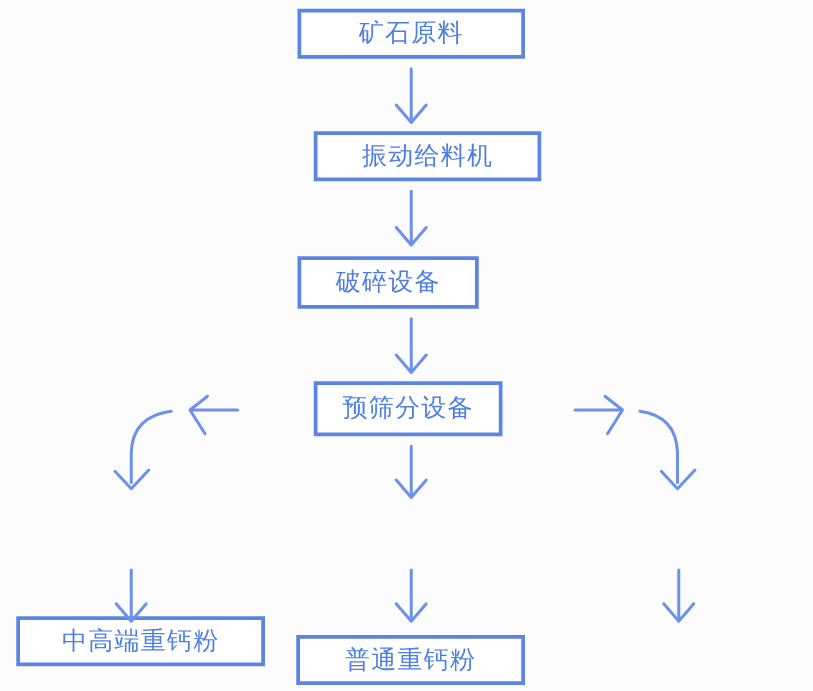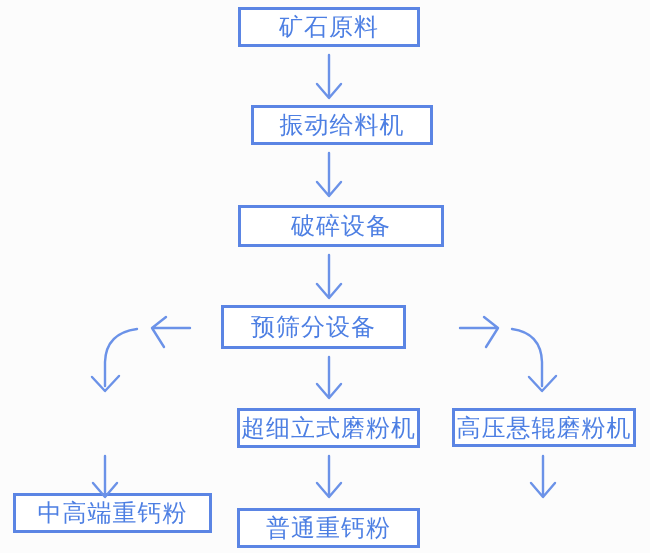--- a/index.html
+++ b/index.html
@@ -19,21 +19,21 @@
     width:650px;height:553px;
     background:var(--bg);
     overflow:hidden;
   }
   .node{
     position:absolute;
     background:var(--fill);
     border:3px solid var(--border);
     color:var(--text);
     display:flex;align-items:center;justify-content:center;
-    font-size:24px;
+    font-size:20px;
     letter-spacing:1px;
     white-space:nowrap;
     line-height:1;
   }
   .arrows{
     position:absolute;left:0;top:0;
     width:650px;height:553px;
     pointer-events:none;
   }
   .arrows path{
@@ -50,36 +50,30 @@
 <div class="stage">
 
   <div class="node" style="left:238px;top:7px;width:182px;height:40px">
     <span>矿石原料</span>
   </div>
 
   <div class="node" style="left:251px;top:105px;width:182px;height:40px">
     <span>振动给料机</span>
   </div>
 
-  <div class="node" style="left:238px;top:205px;width:206px;height:42px">
+  <div class="node" style="left:238px;top:205px;width:145px;height:42px">
     <span>破碎设备</span>
   </div>
 
-  <div class="node" style="left:221px;top:305px;width:185px;height:44px">
+  <div class="node" style="left:251px;top:305px;width:151px;height:44px">
     <span>预筛分设备</span>
   </div>
 
 
-  <div class="node" style="left:237px;top:408px;width:183px;height:40px">
-    <span>超细立式磨粉机</span>
-  </div>
 
-  <div class="node" style="left:452px;top:408px;width:184px;height:39px">
-    <span>高压悬辊磨粉机</span>
-  </div>
 
   <div class="node" style="left:13px;top:493px;width:199px;height:40px">
     <span>中高端重钙粉</span>
   </div>
 
   <div class="node" style="left:237px;top:508px;width:183px;height:40px">
     <span>普通重钙粉</span>
   </div>
 
 

